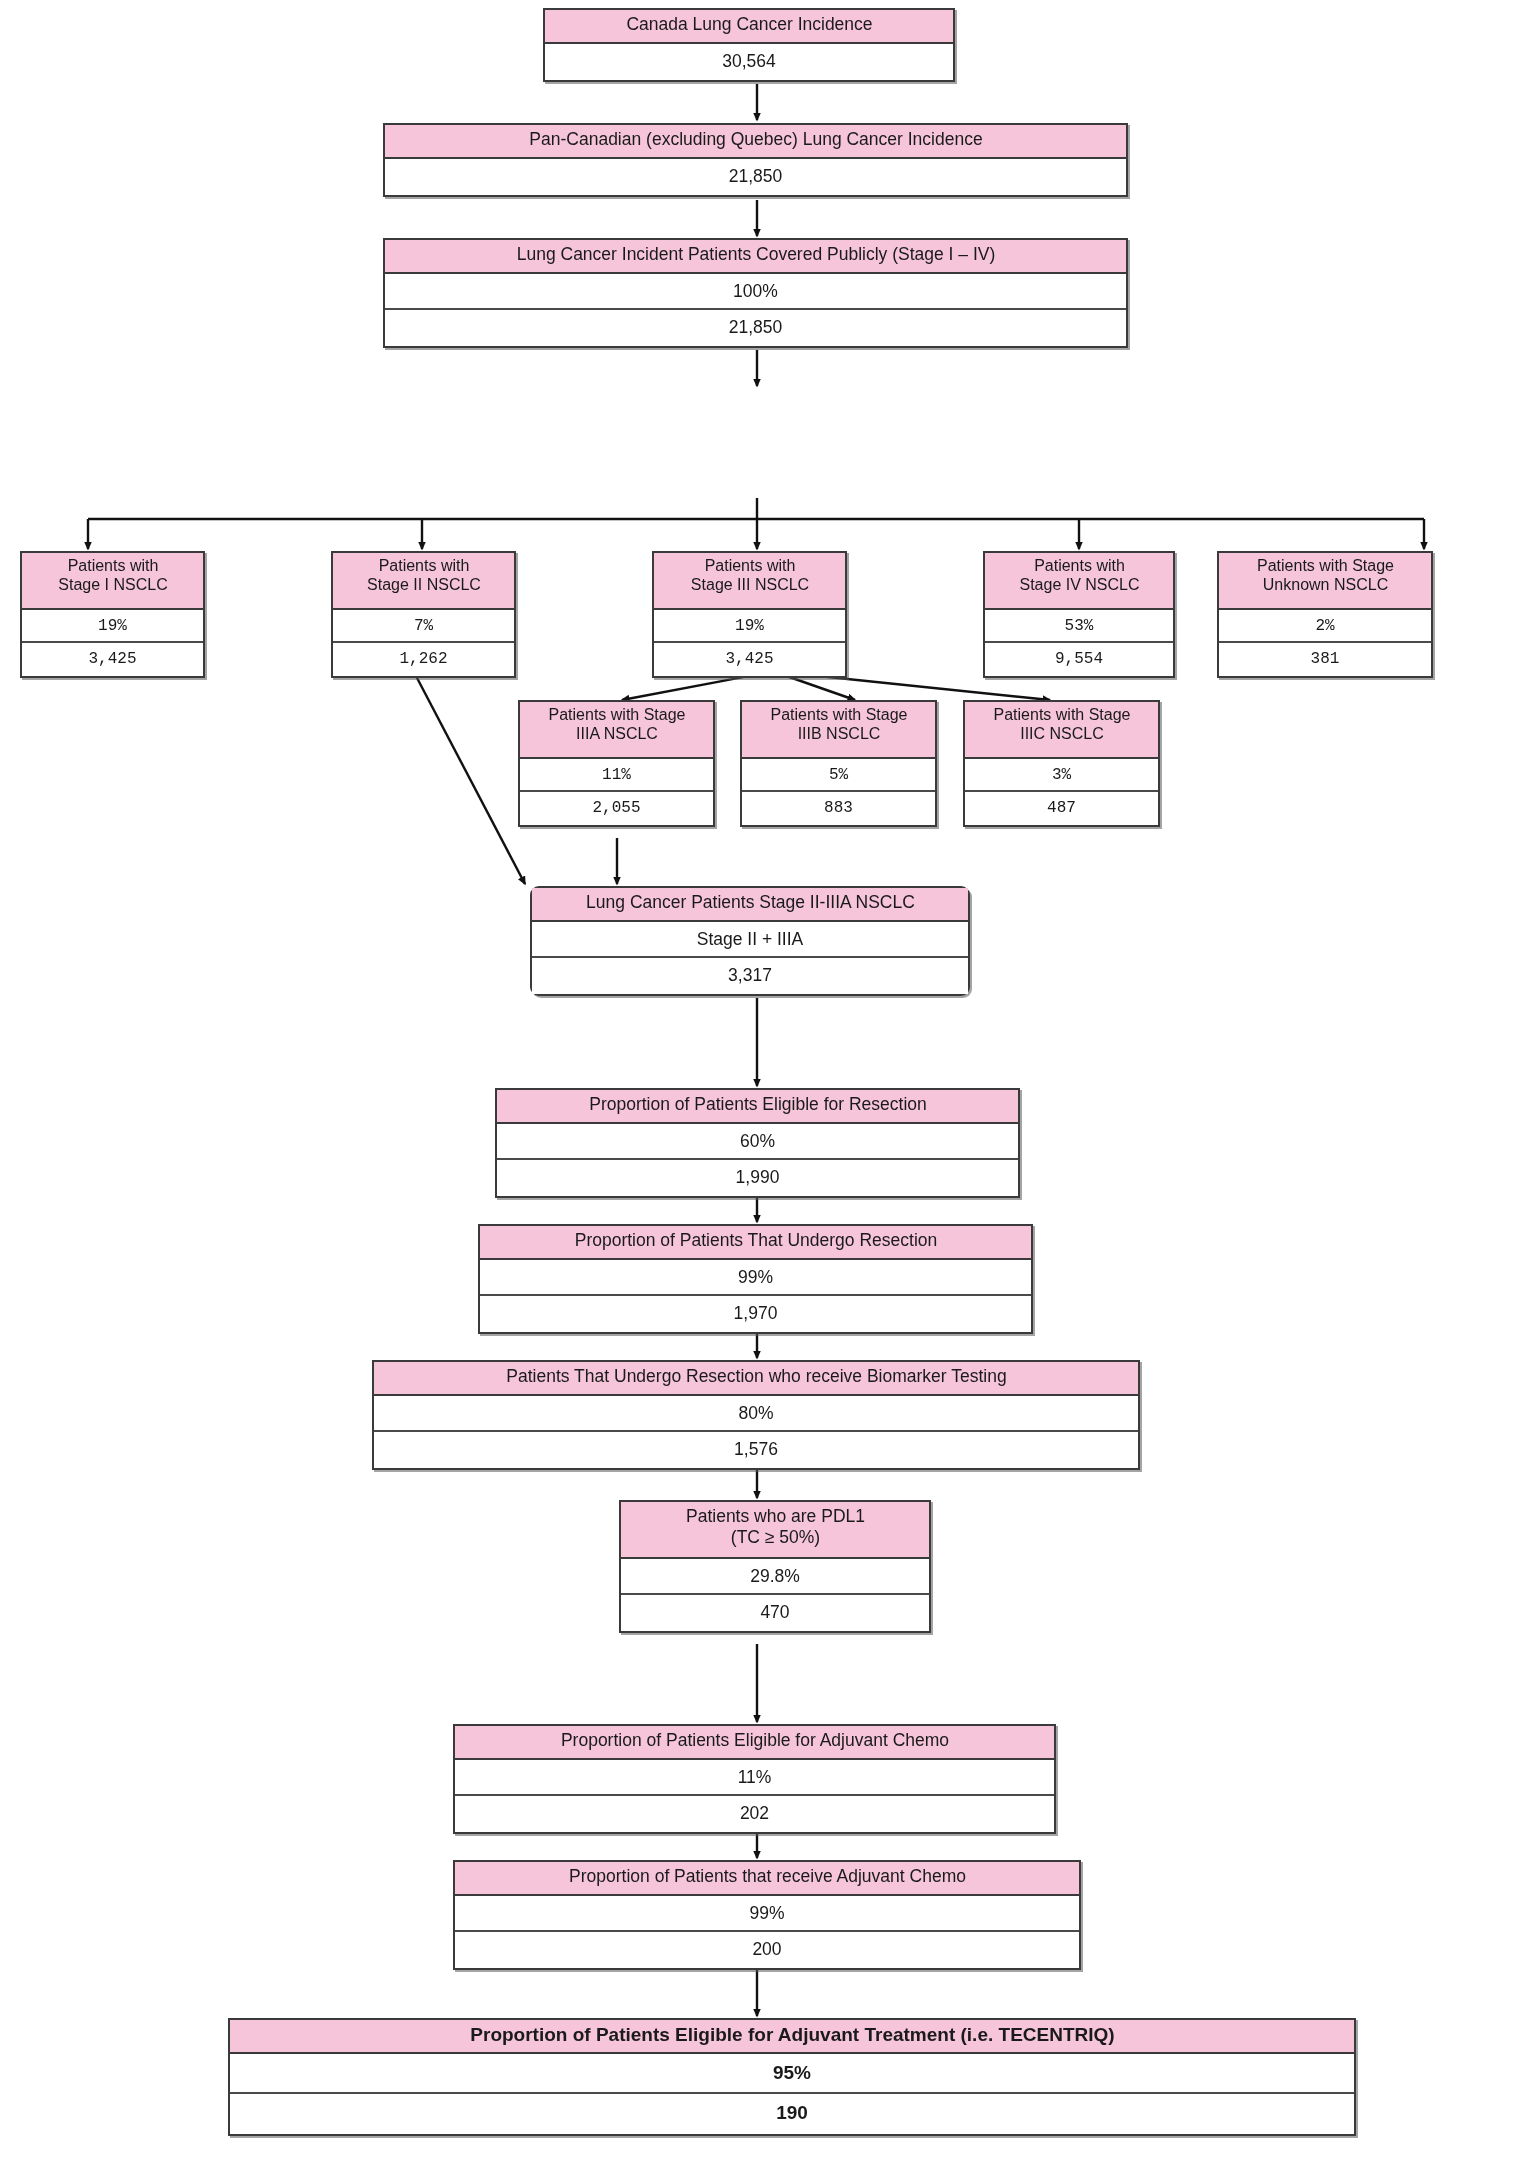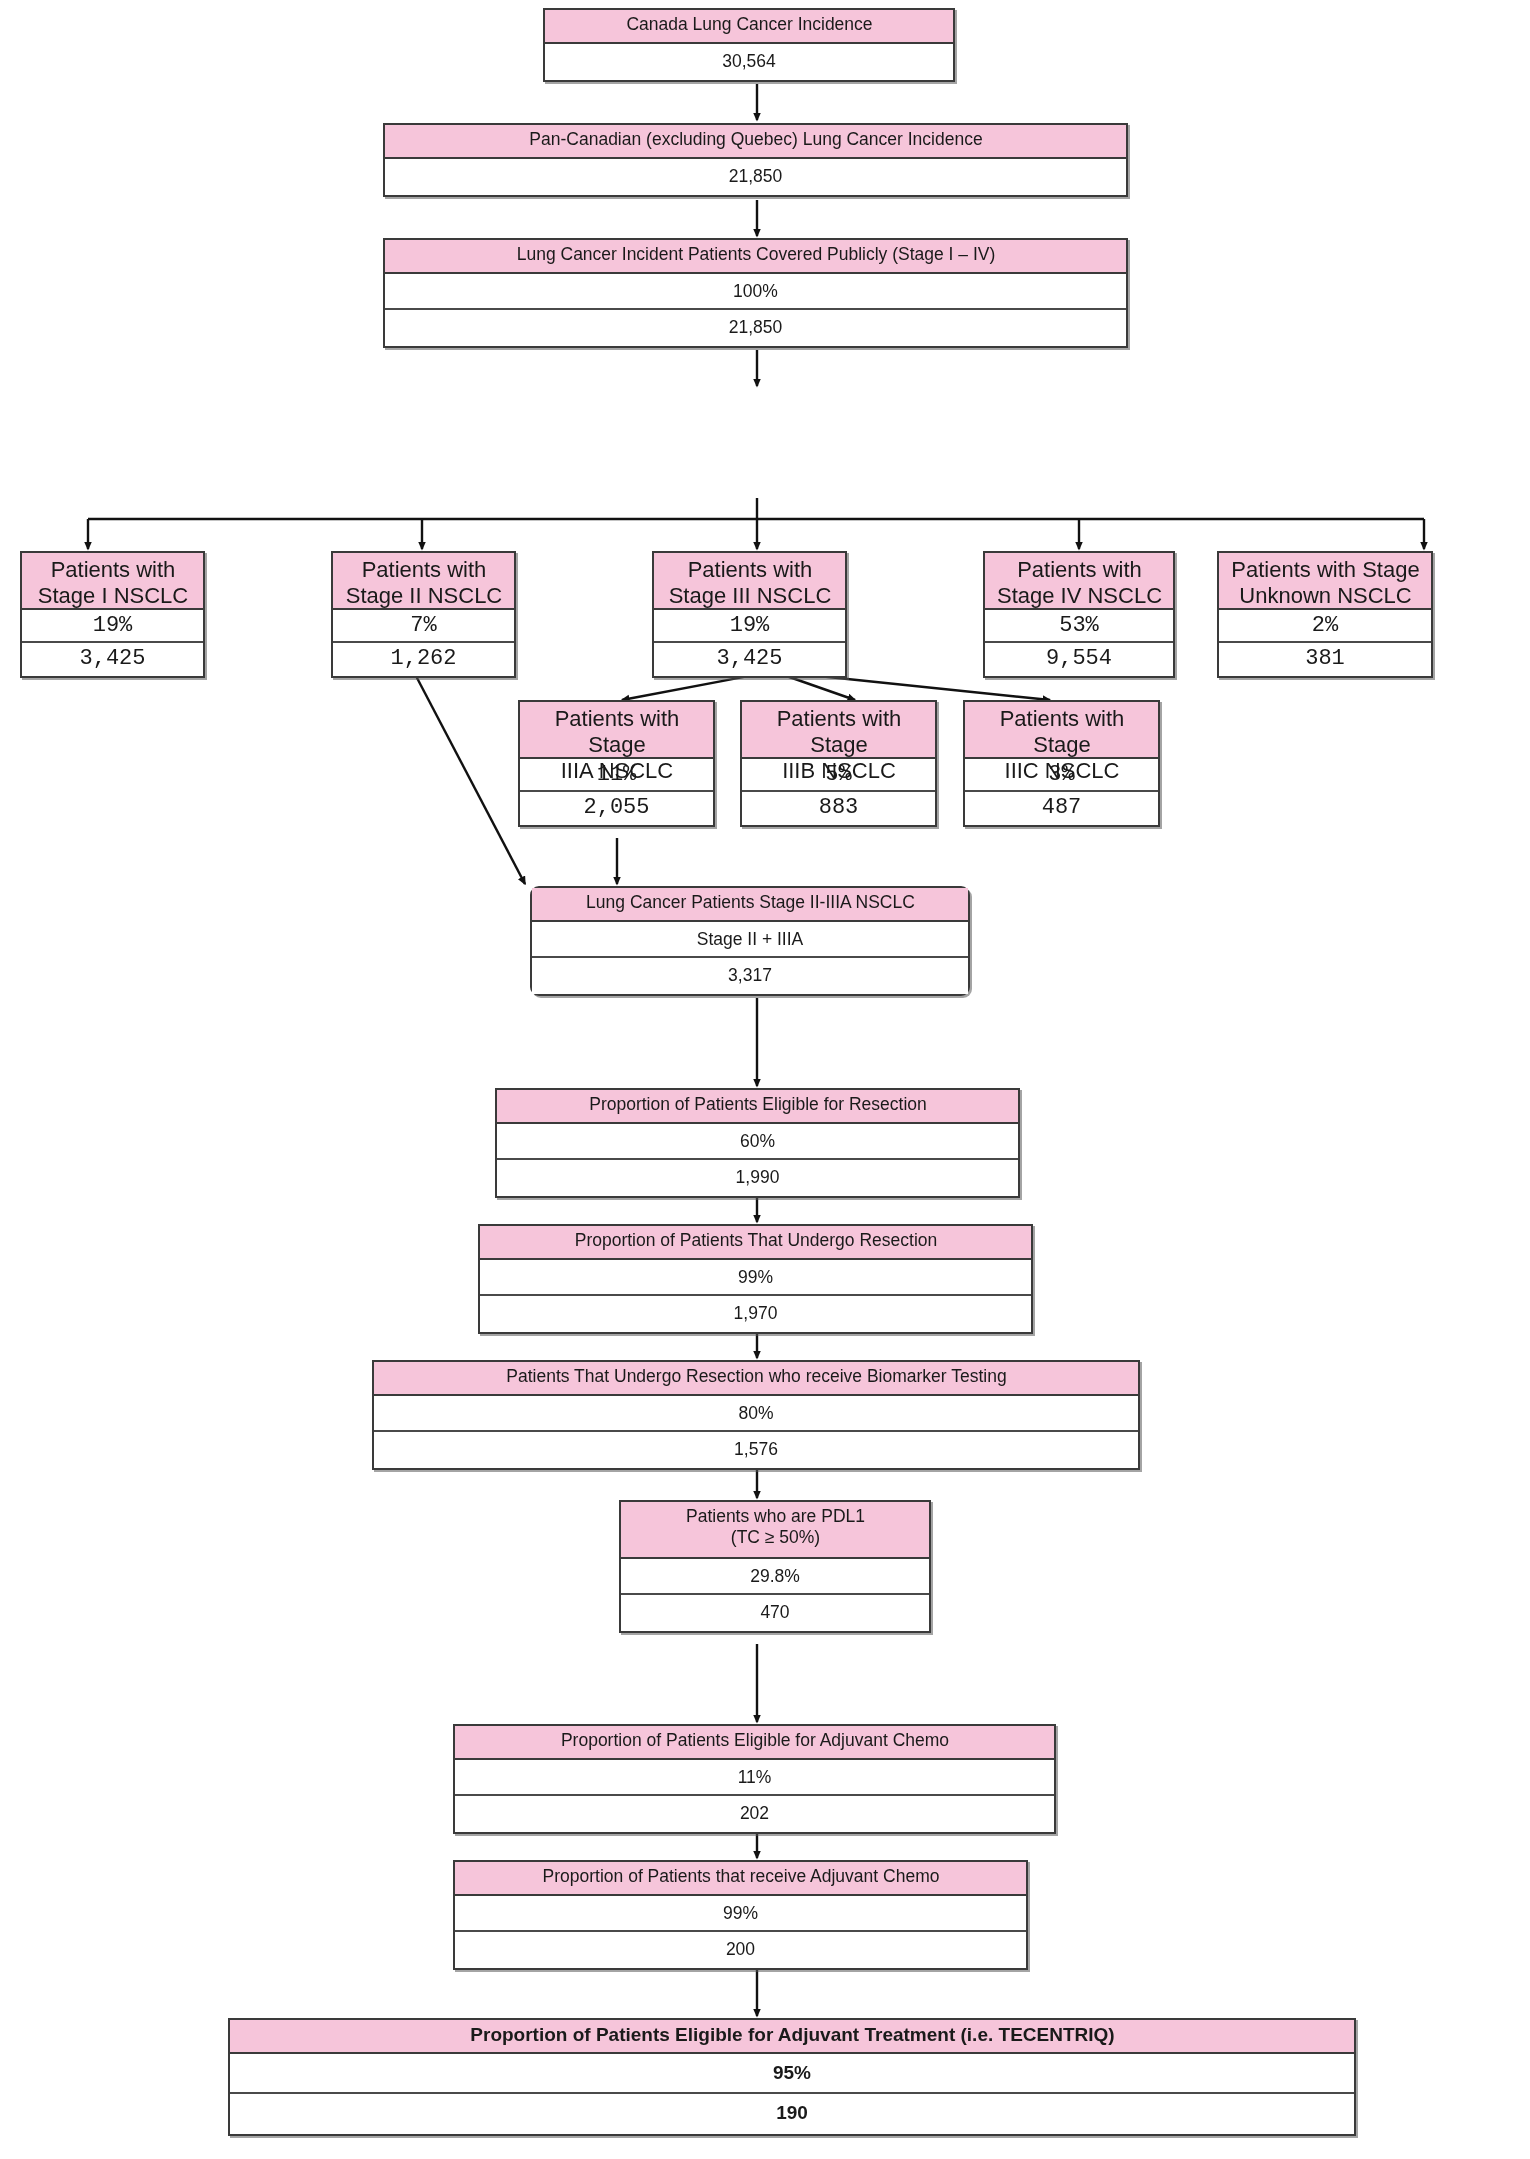--- a/index.html
+++ b/index.html
@@ -44,21 +44,21 @@
   .node .row {
     background: #ffffff;
     border-bottom: 2px solid #4a4a4a;
     text-align: center;
     box-sizing: border-box;
     padding: 3px 4px 4px 4px;
   }
   .node .row.last {
     border-bottom: none;
   }
-  .fs-16 { font-size: 22px; }
+  .fs-16 { font-size: 16px; }
   .fs-17 { font-size: 17.5px; }
   .fs-19 { font-size: 19px; }
   .bold { font-weight: bold; }
   .h1line { height: 34px; }
   .h2line { height: 57px; }
   .r-sm { height: 33px; line-height: 26px; font-family: Liberation Mono, monospace; }
   .r-md { height: 36px; line-height: 29px; }
   .r-lg { height: 40px; line-height: 32px; }
 </style>
 </head>
@@ -233,21 +233,21 @@
     <div class="row r-md fs-17">29.8%</div>
     <div class="row last r-md fs-17">470</div>
   </div>
 
   <div class="node" style="left:453px; top:1724px; width:603px;">
     <div class="hdr h1line fs-17">Proportion of Patients Eligible for Adjuvant Chemo</div>
     <div class="row r-md fs-17">11%</div>
     <div class="row last r-md fs-17">202</div>
   </div>
 
-  <div class="node" style="left:453px; top:1860px; width:575px;">
+  <div class="node" style="left:453px; top:1860px; width:628px;">
     <div class="hdr h1line fs-17">Proportion of Patients that receive Adjuvant Chemo</div>
     <div class="row r-md fs-17">99%</div>
     <div class="row last r-md fs-17">200</div>
   </div>
 
   <div class="node" style="left:228px; top:2018px; width:1128px;">
     <div class="hdr h1line fs-19 bold">Proportion of Patients Eligible for Adjuvant Treatment  (i.e. TECENTRIQ)</div>
     <div class="row r-lg fs-19 bold">95%</div>
     <div class="row last r-lg fs-19 bold">190</div>
   </div>

